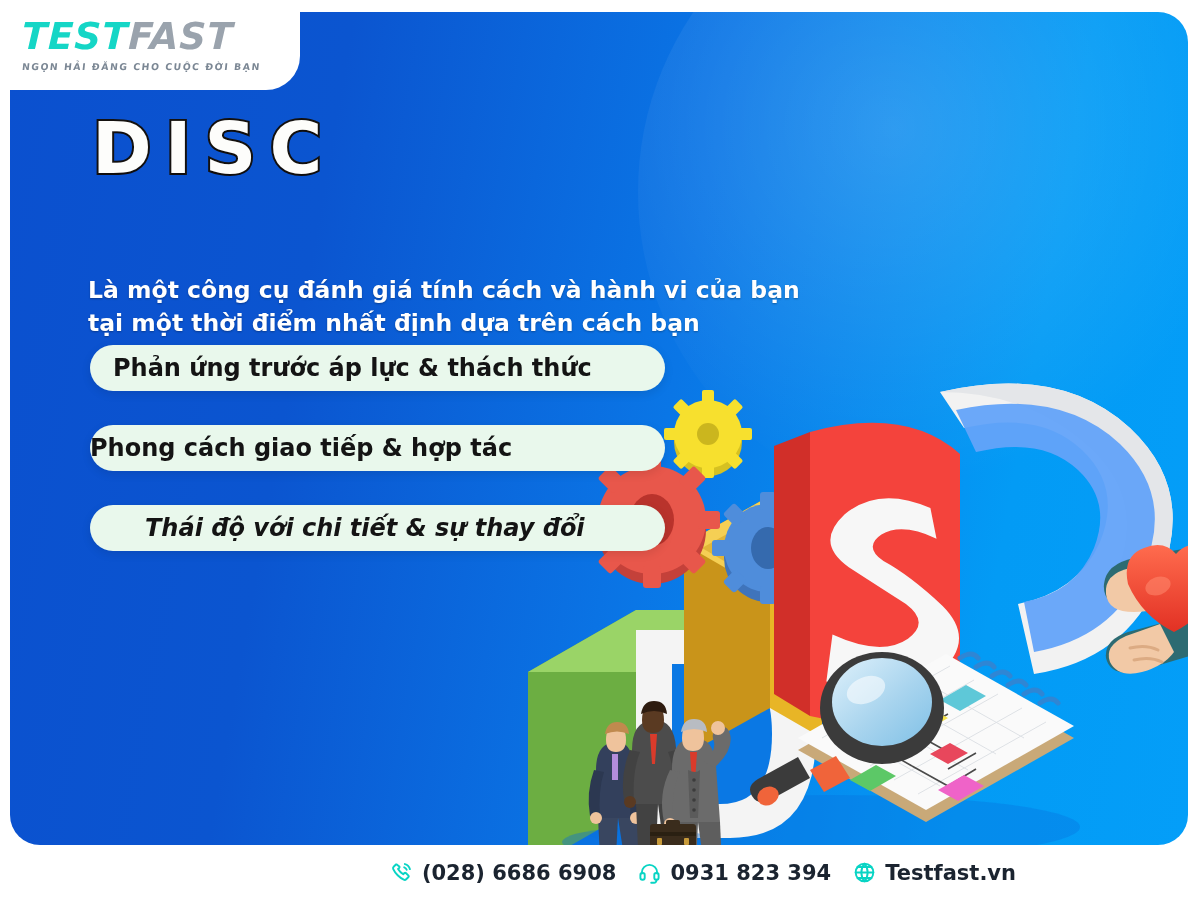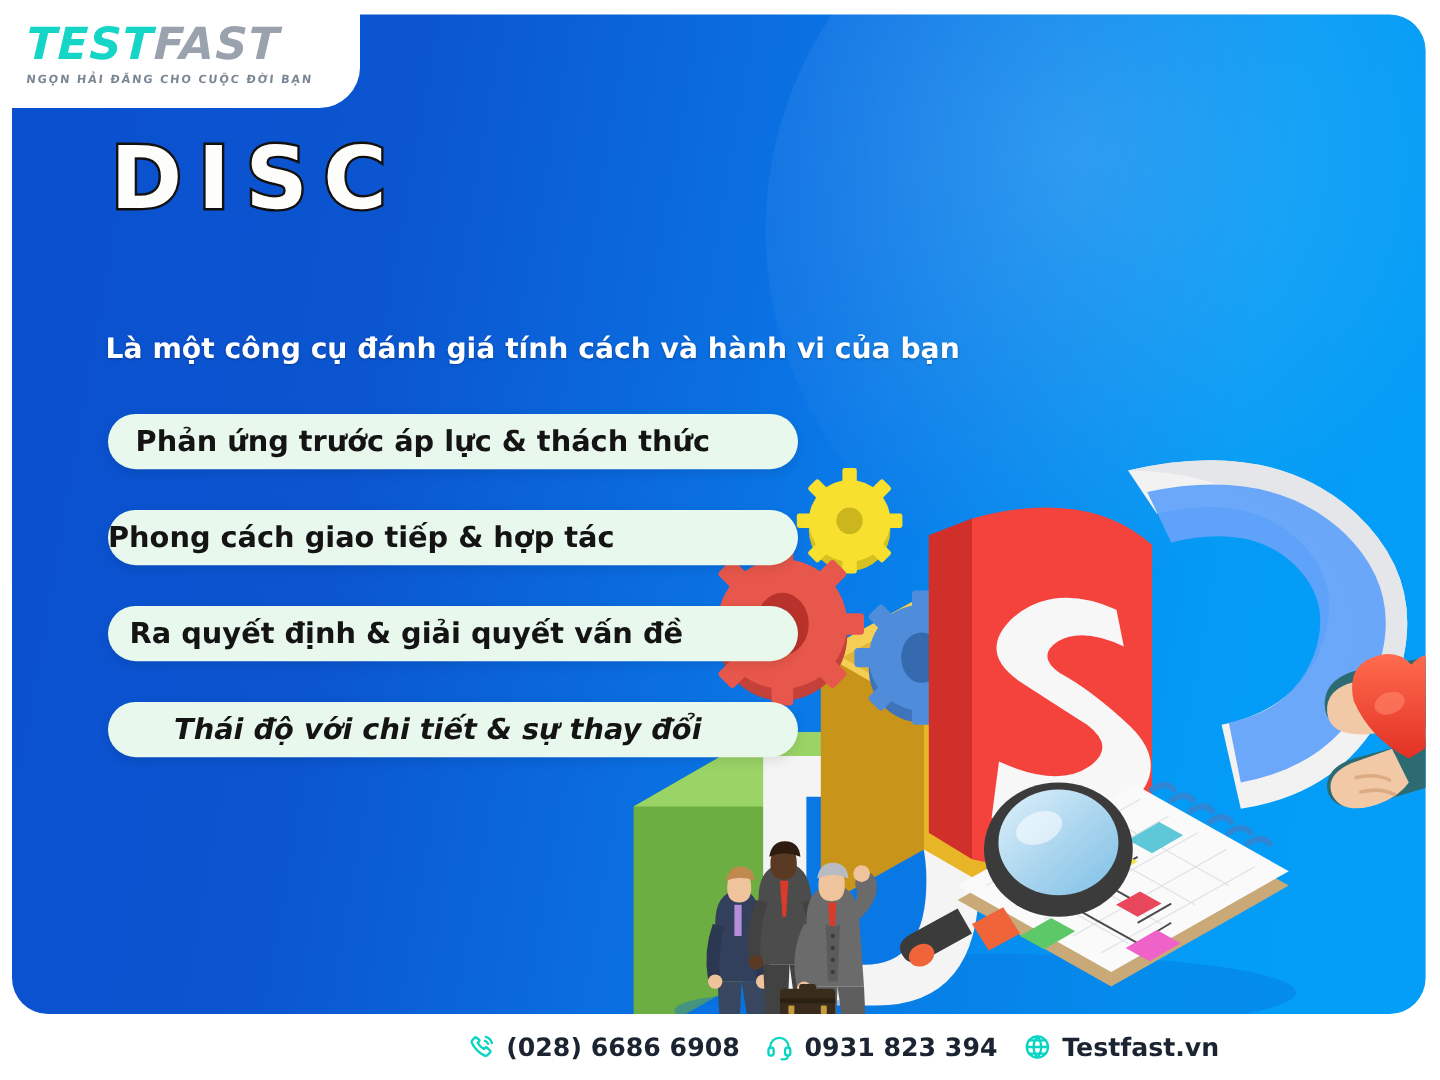--- a/index.html
+++ b/index.html
@@ -367,31 +367,29 @@
   <div class="logo-wrap">
     <div class="logo-word"><span class="logo-test">TEST</span><span class="logo-fast">FAST</span></div>
     <div class="logo-tagline">NGỌN HẢI ĐĂNG CHO CUỘC ĐỜI BẠN</div>
   </div>
 
   <div class="content">
     <div class="title">DISC</div>
 
     <div class="subtitle">
       <div>Là một công cụ đánh giá tính cách và hành vi của bạn</div>
+      <div>tại một thời điểm nhất định dựa trên cách bạn</div>
     </div>
 
     <div class="pills">
       <div class="pill pill-1">
         <span class="pill-text">Phản ứng trước áp lực &amp; thách thức</span>
       </div>
       <div class="pill pill-2">
         <span class="pill-text">Phong cách giao tiếp &amp; hợp tác</span>
-      </div>
-      <div class="pill pill-3">
-        <span class="pill-text">Ra quyết định &amp; giải quyết vấn đề</span>
       </div>
       <div class="pill pill-4">
         <span class="pill-text">Thái độ với chi tiết &amp; sự thay đổi</span>
       </div>
     </div>
   </div>
 
   <div class="footer">
 
     <div class="contact">

